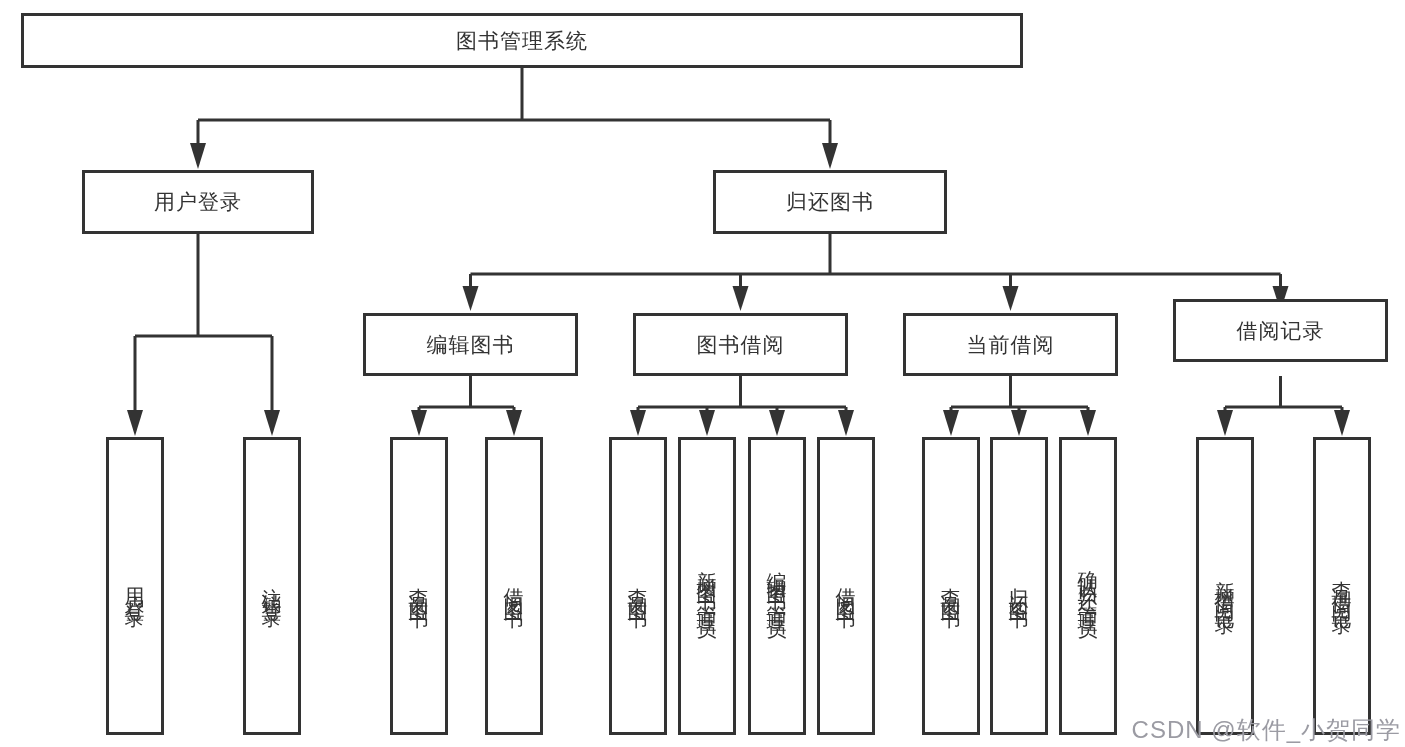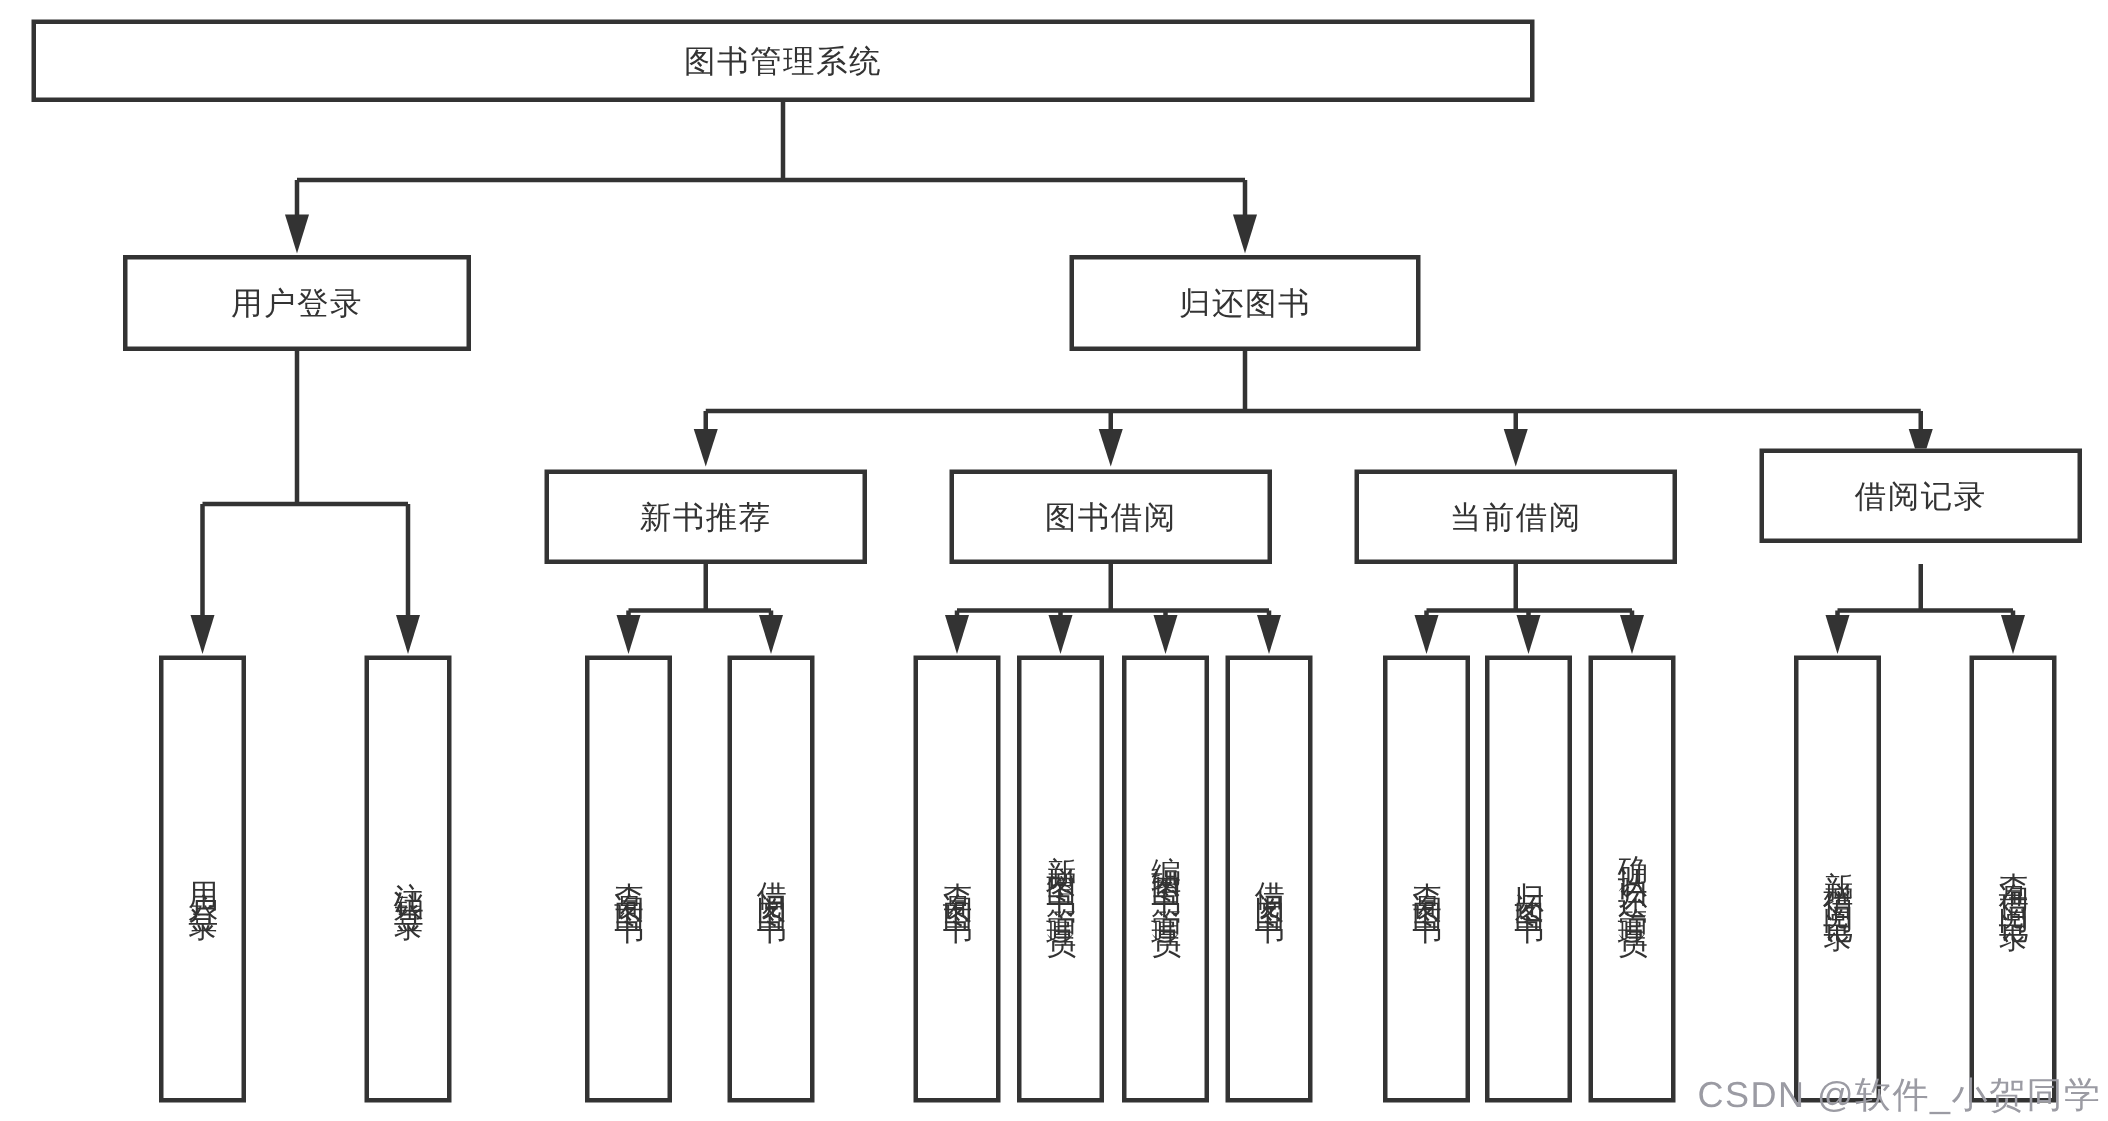--- a/index.html
+++ b/index.html
@@ -103,21 +103,21 @@
     <path class="ln" d="M1280.5 376 V407 M1225 407 H1342 M1225 407 V413 M1342 407 V413"></path>
     <polygon class="ar" points="1217,410 1233,410 1225,436"></polygon>
     <polygon class="ar" points="1334,410 1350,410 1342,436"></polygon>
   </svg>
 
   <div class="hbox" style="left:21px; top:13px; width:1002px; height:55px;">图书管理系统</div>
 
   <div class="hbox" style="left:82px; top:170px; width:232px; height:64px;">用户登录</div>
   <div class="hbox" style="left:713px; top:170px; width:234px; height:64px;">归还图书</div>
 
-  <div class="hbox" style="left:363px; top:313px; width:215px; height:63px;">新书推荐</div>
+  <div class="hbox" style="left:363px; top:313px; width:215px; height:63px;">编辑图书</div>
   <div class="hbox" style="left:633px; top:313px; width:215px; height:63px;">图书借阅</div>
   <div class="hbox" style="left:903px; top:313px; width:215px; height:63px;">当前借阅</div>
   <div class="hbox" style="left:1173px; top:299px; width:215px; height:63px;">借阅记录</div>
 
   <div class="vbox" style="left:106px; top:437px; width:58px; height:298px;">
     <span class="vtext">用户登录</span>
   </div>
   <div class="vbox" style="left:243px; top:437px; width:58px; height:298px;">
     <span class="vtext">注销登录</span>
   </div>

